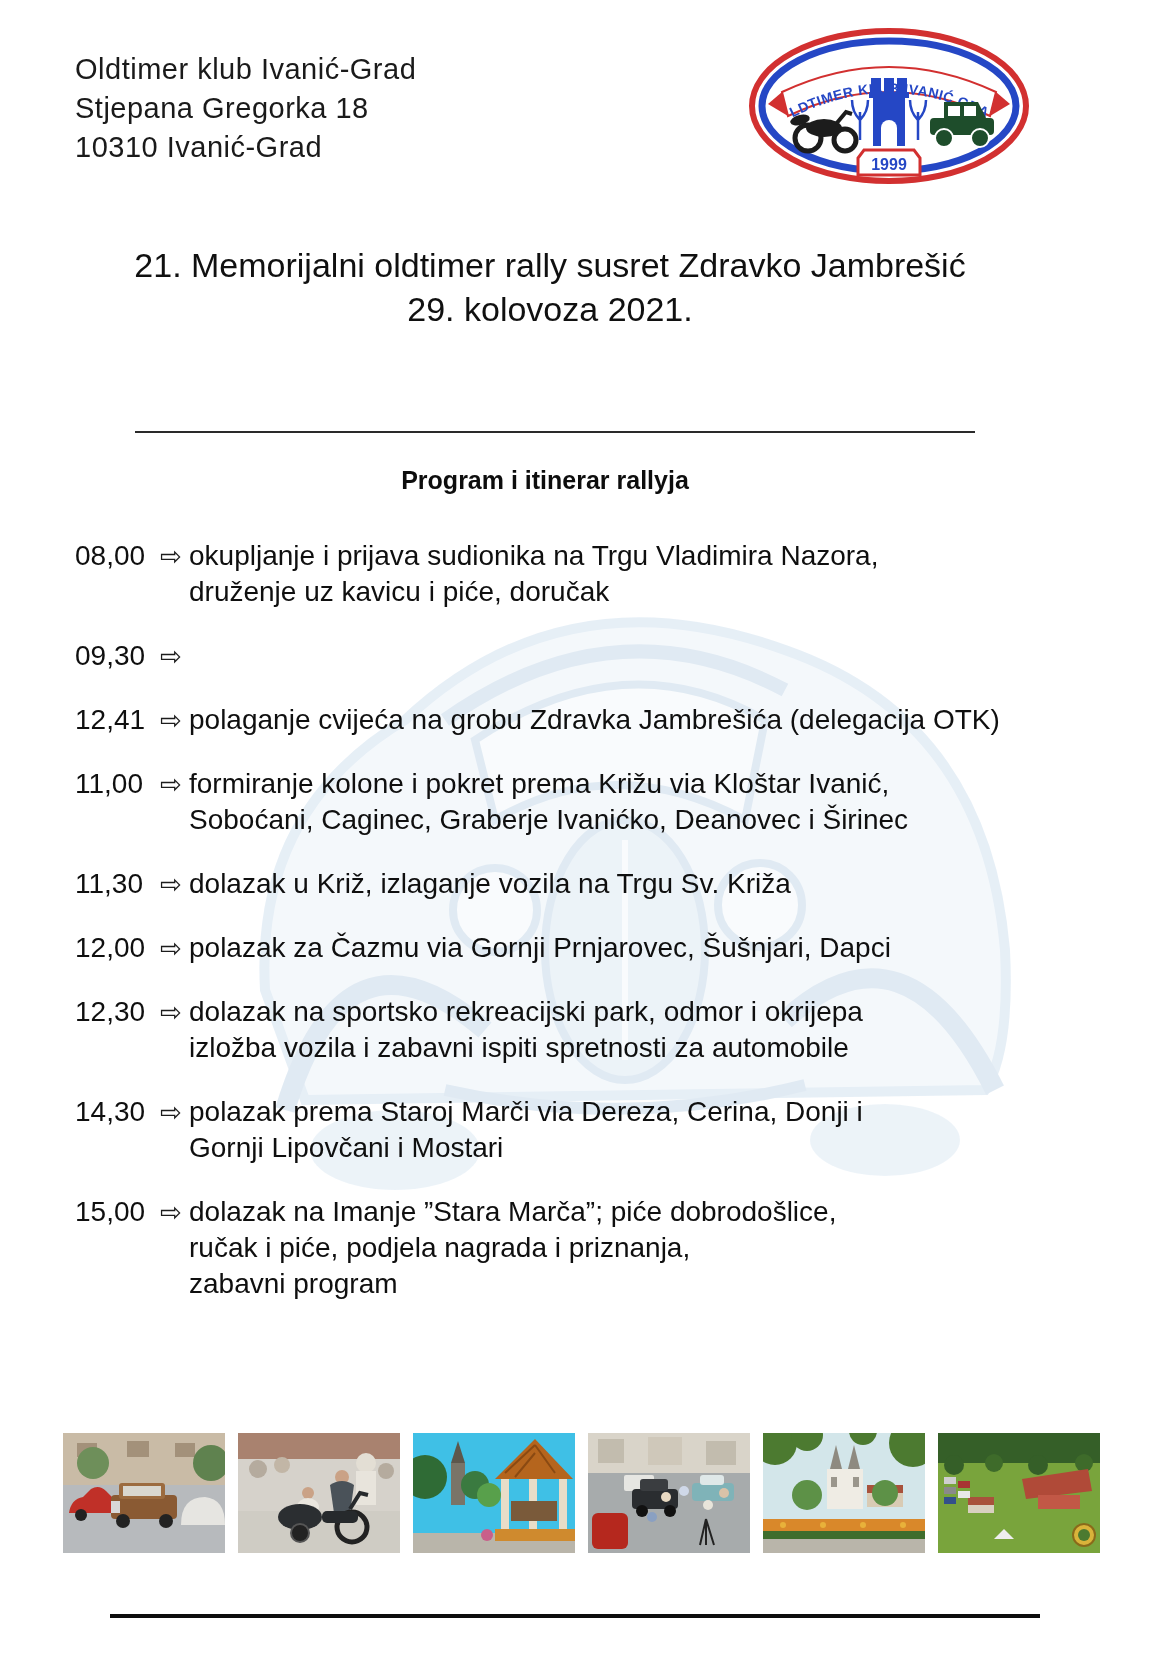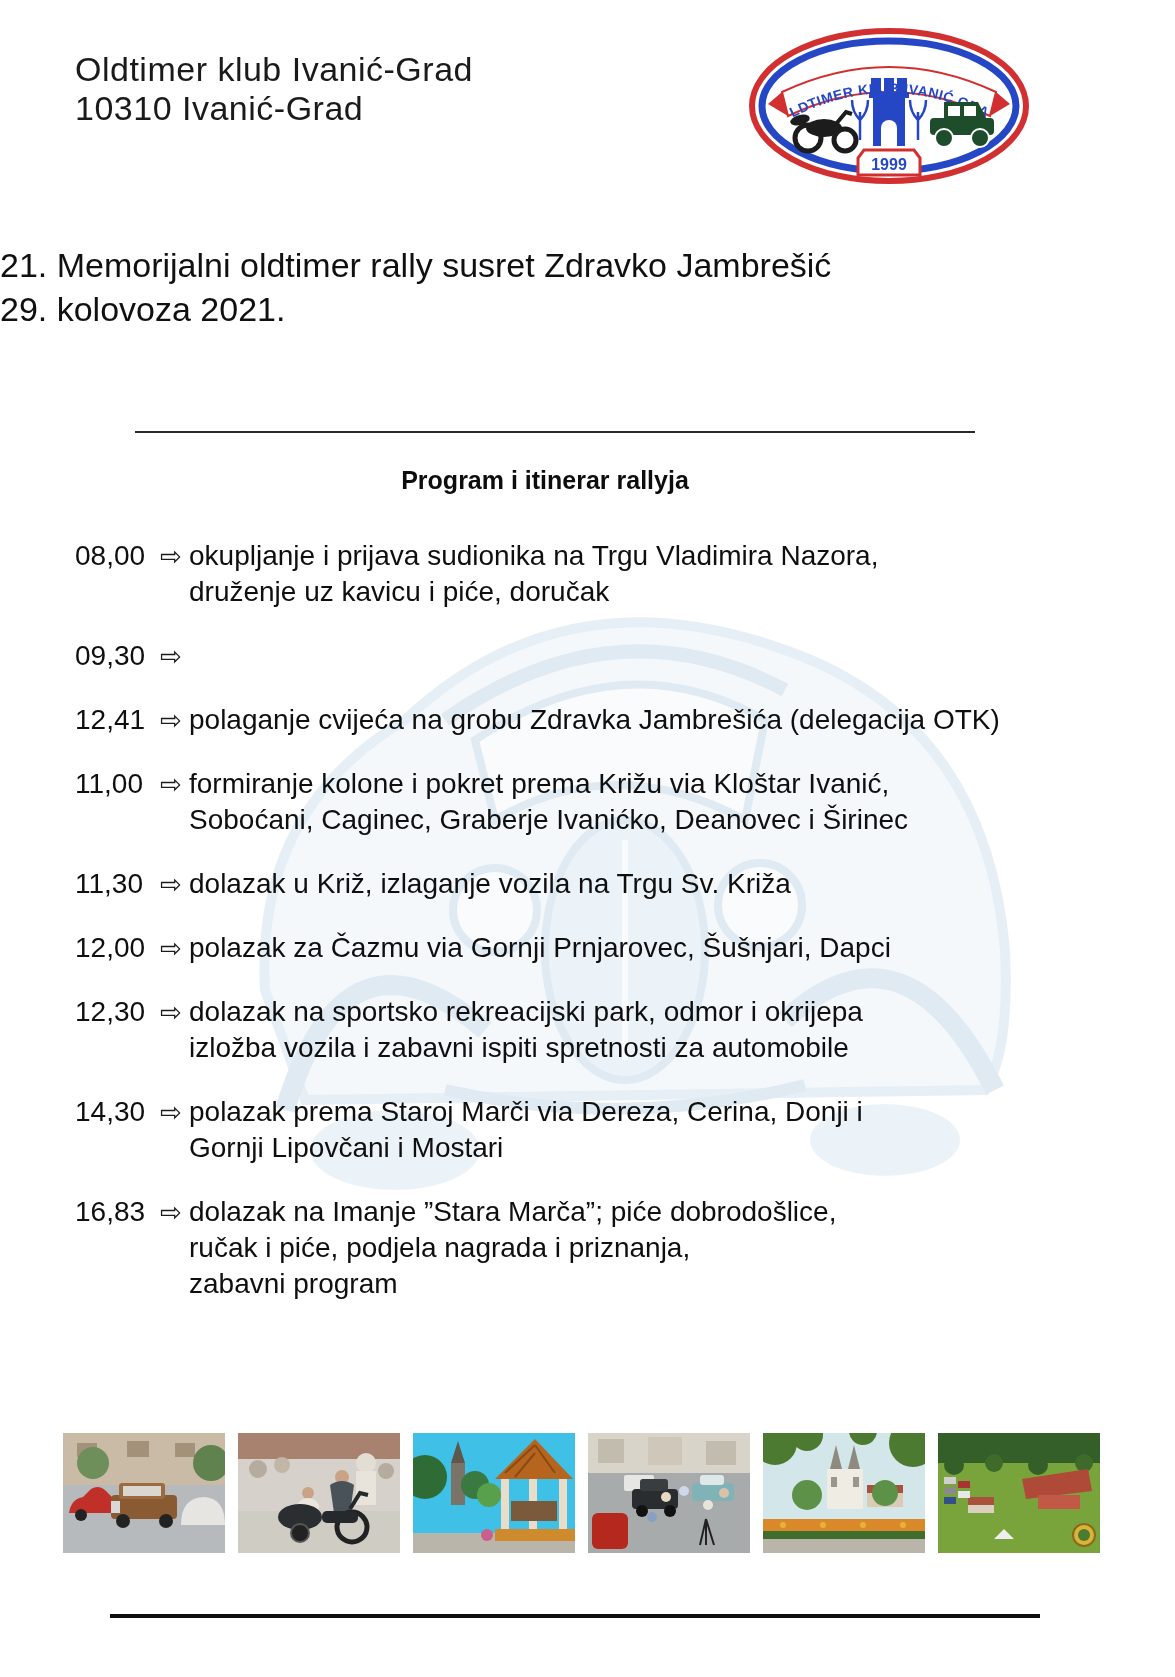--- a/index.html
+++ b/index.html
@@ -5,26 +5,26 @@
   html,body{margin:0;padding:0;background:#e9e9e9;}
   .page{
     position:relative;width:1175px;height:1677px;margin:0 auto;
     background:#ffffff;overflow:hidden;
     font-family:"Liberation Sans",sans-serif;color:#111;
   }
   
   .watermark{position:absolute;left:140px;top:390px;width:990px;height:900px;opacity:.3;pointer-events:none;}
   .watermark svg{width:100%;height:100%;display:block;}
 
-  .sender{position:absolute;left:75px;top:50px;font-size:34px;line-height:39px;letter-spacing:.5px;color:#1a1a1a;}
+  .sender{position:absolute;left:75px;top:50px;font-size:29px;line-height:39px;letter-spacing:.5px;color:#1a1a1a;}
 
   .logo{position:absolute;left:748px;top:28px;width:282px;height:156px;}
   .logo svg{width:100%;height:100%;display:block;}
 
-  .title{position:absolute;left:0;top:243px;width:1100px;font-size:34px;line-height:44px;color:#101010;}
+  .title{position:absolute;left:0;top:243px;width:1100px;text-align:center;font-size:34px;line-height:44px;color:#101010;}
 
   .rule-top{position:absolute;left:135px;top:431px;width:840px;height:2px;background:#2a2a2a;}
   .rule-bottom{position:absolute;left:110px;top:1614px;width:930px;height:4px;background:#0d0d0d;}
 
   .prog-heading{position:absolute;left:0;top:466px;width:1090px;text-align:center;font-size:25px;font-weight:bold;color:#0d0d0d;}
 
   .prog-list{position:absolute;left:75px;top:538px;right:30px;font-size:28px;color:#0f0f0f;}
   .prog-item{margin-bottom:28px;}
   .prog-line{line-height:36px;}
   .prog-line.first{display:flex;align-items:flex-start;}
@@ -54,20 +54,21 @@
       <path d="M140,720 Q200,520 340,640" stroke="#9cbcd8" stroke-width="20" fill="none"></path>
       <path d="M640,630 Q760,520 850,700" stroke="#9cbcd8" stroke-width="20" fill="none"></path>
       <ellipse cx="250" cy="760" rx="85" ry="40" fill="#c3d9eb"></ellipse>
       <ellipse cx="740" cy="750" rx="75" ry="36" fill="#c3d9eb"></ellipse>
       <path d="M300,700 Q480,740 660,695" stroke="#9cbcd8" stroke-width="12" fill="none"></path>
     </svg>
   </div>
 
   <div class="sender">
     <div>Oldtimer klub Ivanić-Grad</div>
+    <div>Stjepana Gregorka 18</div>
     <div>10310 Ivanić-Grad</div>
   </div>
 
   <div class="logo">
     <svg viewBox="0 0 282 156">
       <ellipse cx="141" cy="78" rx="137" ry="75" fill="#ffffff" stroke="#d23030" stroke-width="6"></ellipse>
       <ellipse cx="141" cy="78" rx="127" ry="65" fill="#ffffff" stroke="#2547c5" stroke-width="7"></ellipse>
       <path d="M34,64 Q141,14 248,64 L242,88 Q141,40 40,88 Z" fill="#ffffff" stroke="#d23030" stroke-width="2"></path>
       <path d="M34,64 L20,76 L40,88 Z" fill="#d23030"></path>
       <path d="M248,64 L262,76 L242,88 Z" fill="#d23030"></path>
@@ -175,21 +176,21 @@
       <div class="prog-item">
         <div class="prog-line first">
           <span class="time">14,30</span>
           <span class="arrow">⇨</span>
           <span class="desc">polazak prema Staroj Marči via Dereza, Cerina, Donji i</span>
         </div>
         <div class="prog-line cont">Gornji Lipovčani i Mostari</div>
       </div>
       <div class="prog-item">
         <div class="prog-line first">
-          <span class="time">16,83</span>
+          <span class="time">15,00</span>
           <span class="arrow">⇨</span>
           <span class="desc">dolazak na Imanje ”Stara Marča”; piće dobrodošlice,</span>
         </div>
         <div class="prog-line cont">ručak i piće, podjela nagrada i priznanja,</div>
         <div class="prog-line cont">zabavni program</div>
       </div>
     </div>
 
   <div class="photos">
 

